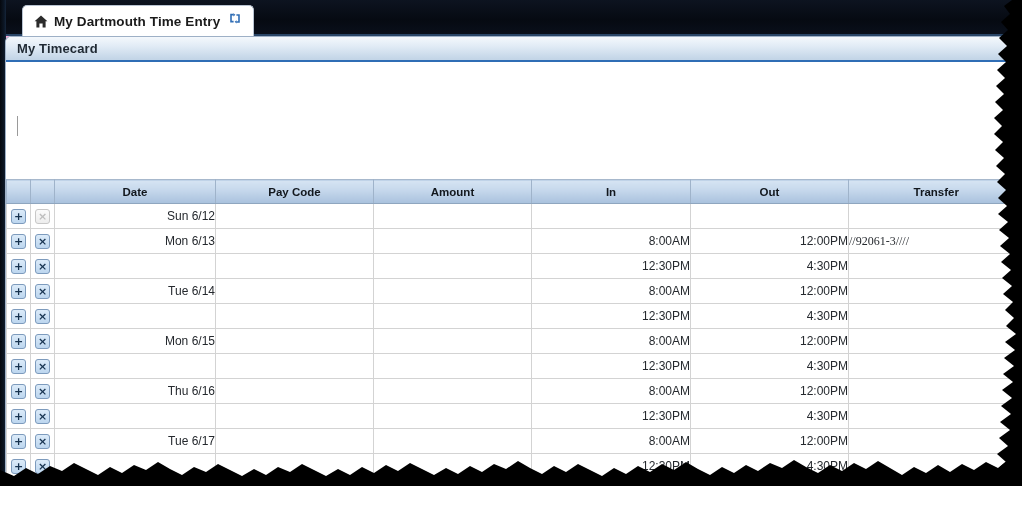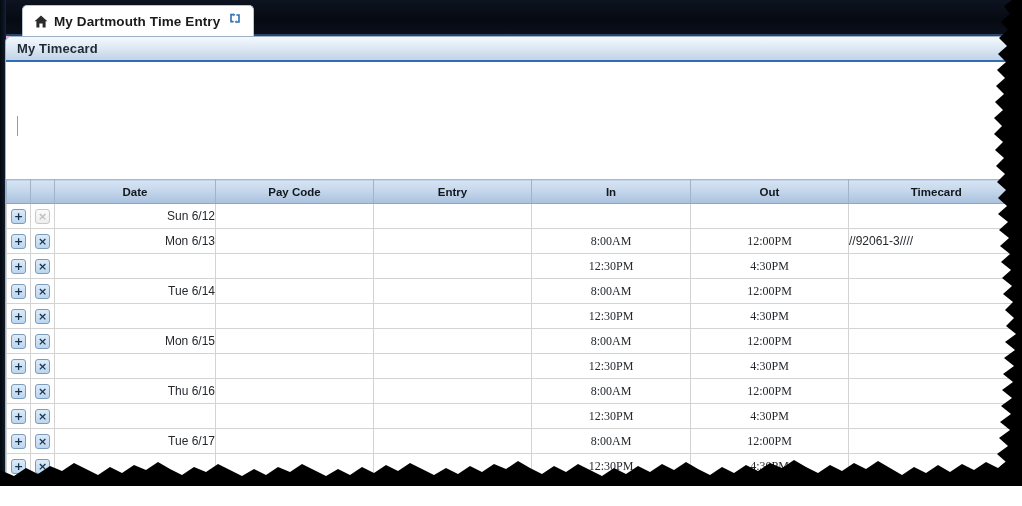--- a/index.html
+++ b/index.html
@@ -188,24 +188,25 @@
   .grid tbody td:last-child  { border-right: none; }
 
   td.cell-btn {
     text-align: center;
     padding: 0;
   }
   td.cell-date {
     text-align: right;
     padding-left: 13px;
   }
-  td.cell-center { text-align: center; font-family: Liberation Serif, serif; }
+  td.cell-center { text-align: right; }
   td.cell-left {
     text-align: left;
     padding-left: 14px;
+    font-family: Liberation Serif, serif;
   }
 
   
   .gbtn {
     display: inline-flex;
     align-items: center;
     justify-content: center;
     width: 15px;
     height: 15px;
     border: 1px solid #7d9bbd;
@@ -293,24 +294,24 @@
           <col class="c-in">
         <col class="c-out">
           <col class="c-xfer">
       </colgroup>
       <thead>
         <tr>
           <th></th>
           <th></th>
           <th>Date</th>
           <th>Pay Code</th>
-          <th>Entry</th>
+          <th>Amount</th>
           <th>In</th>
           <th>Out</th>
-          <th>Timecard</th>
+          <th>Transfer</th>
         </tr>
       </thead>
       <tbody id="grid-body">
           <tr>
             <td class="cell-btn"><span class="gbtn">+</span></td>
             <td class="cell-btn"><span class="gbtn disabled">×</span></td>
             <td class="cell-date">Sun 6/12</td>
             <td class="cell-center"></td>
             <td class="cell-center"></td>
             <td class="cell-center"></td>

